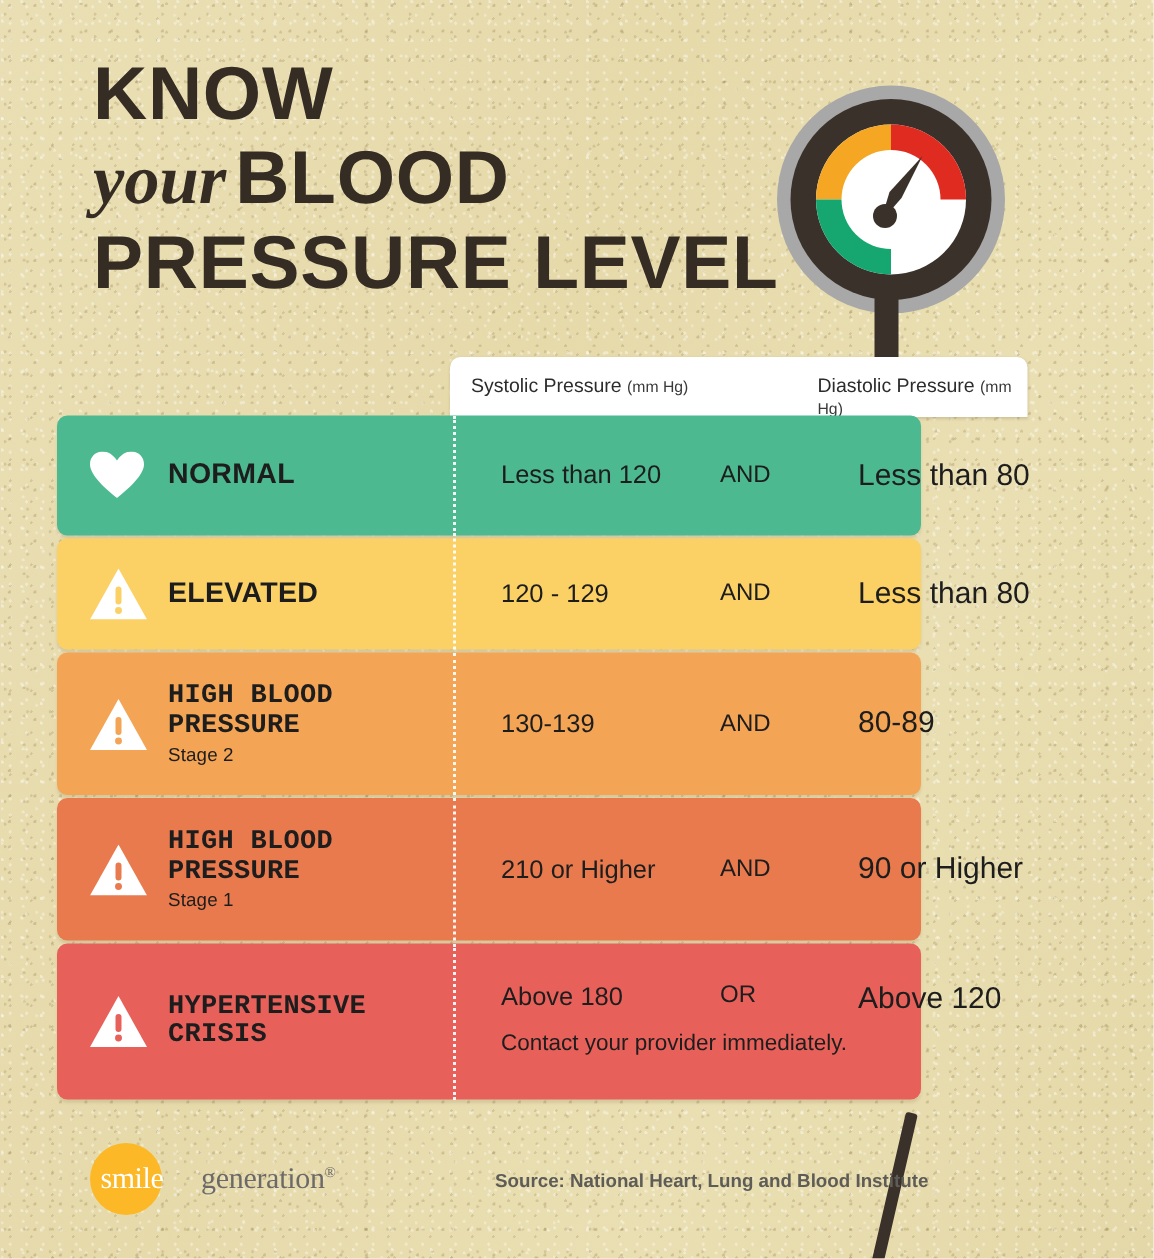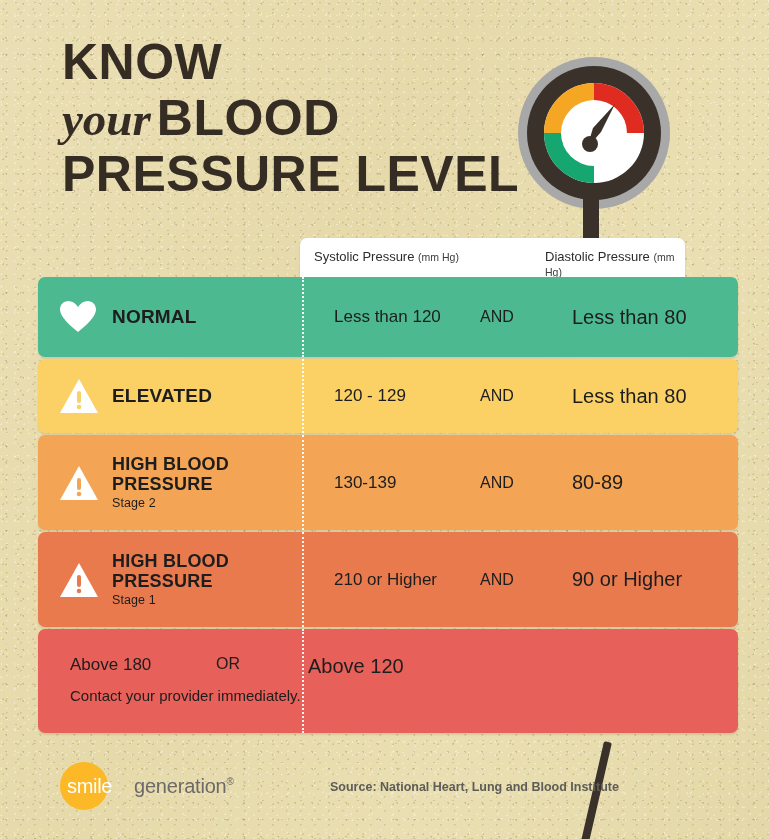--- a/index.html
+++ b/index.html
@@ -104,21 +104,21 @@
   .th-diastolic { left: 245px; }
   .th-unit {
     font-size: 10.5px;
     color: #3a3a3a;
   }
 
   .rows {
     position: absolute;
     left: 38px;
     top: 277px;
-    width: 700px;
+    width: 576px;
     border-radius: 25px;
   }
   .bp-row {
     position: relative;
     display: flex;
     align-items: stretch;
     border-radius: 7px;
     margin-bottom: 2px;
     box-shadow: 0 2px 2px rgba(90,72,40,0.13);
   }
@@ -152,21 +152,21 @@
     justify-content: flex-start;
     flex: none;
   }
   .cat-text { color: #1d1d1d; }
   .cat-title {
     font-size: 19px;
     font-weight: bold;
     line-height: 1.08;
     letter-spacing: 0.2px;
   }
-  .cat-title.small { font-size: 18px; }
+  .cat-title.small { font-size: 18px; font-family: Liberation Mono, monospace; }
   .cat-stage {
     font-size: 12.5px;
     font-weight: normal;
     margin-top: 2px;
     letter-spacing: 0.1px;
   }
 
   .val-sys {
     position: absolute;
     left: 32px;
@@ -211,20 +211,21 @@
   .h-crisis   { height: 104px; }
 
   
   .logo-wrap {
     position: absolute;
     left: 60px;
     top: 762px;
     display: flex;
     align-items: center;
     height: 48px;
+    font-family: Liberation Serif, serif;
   }
   .logo-mark {
     position: relative;
     width: 52px;
     height: 48px;
   }
   .logo-circle {
     position: absolute;
     left: 0;
     top: 0;
@@ -383,20 +384,33 @@
       </div>
       <div class="row-divider"></div>
       <div class="row-right">
         <span class="val-sys">210 or Higher</span>
         <span class="val-op">AND</span>
         <span class="val-dia">90 or Higher</span>
       </div>
     </div>
 
     <div class="bp-row h-crisis" style="background:#e8605a">
+      <div class="row-left">
+        <div class="icon-slot">
+          <svg width="38" height="34" viewBox="0 0 38 34">
+            <path d="M19 0 L38 34 L0 34 Z" fill="#ffffff"></path>
+            <rect x="17" y="12" width="4" height="12" rx="2" fill="#e8605a"></rect>
+            <circle cx="19" cy="28" r="2.3" fill="#e8605a"></circle>
+          </svg>
+        </div>
+        <div class="cat-text">
+          <div class="cat-title small">HYPERTENSIVE</div>
+          <div class="cat-title small">CRISIS</div>
+        </div>
+      </div>
       <div class="row-divider"></div>
       <div class="row-right">
         <div class="crisis-stack">
           <div class="crisis-top">
             <span class="val-sys">Above 180</span>
             <span class="val-op">OR</span>
             <span class="val-dia">Above 120</span>
           </div>
           <div class="crisis-note">Contact your provider immediately.</div>
         </div>

